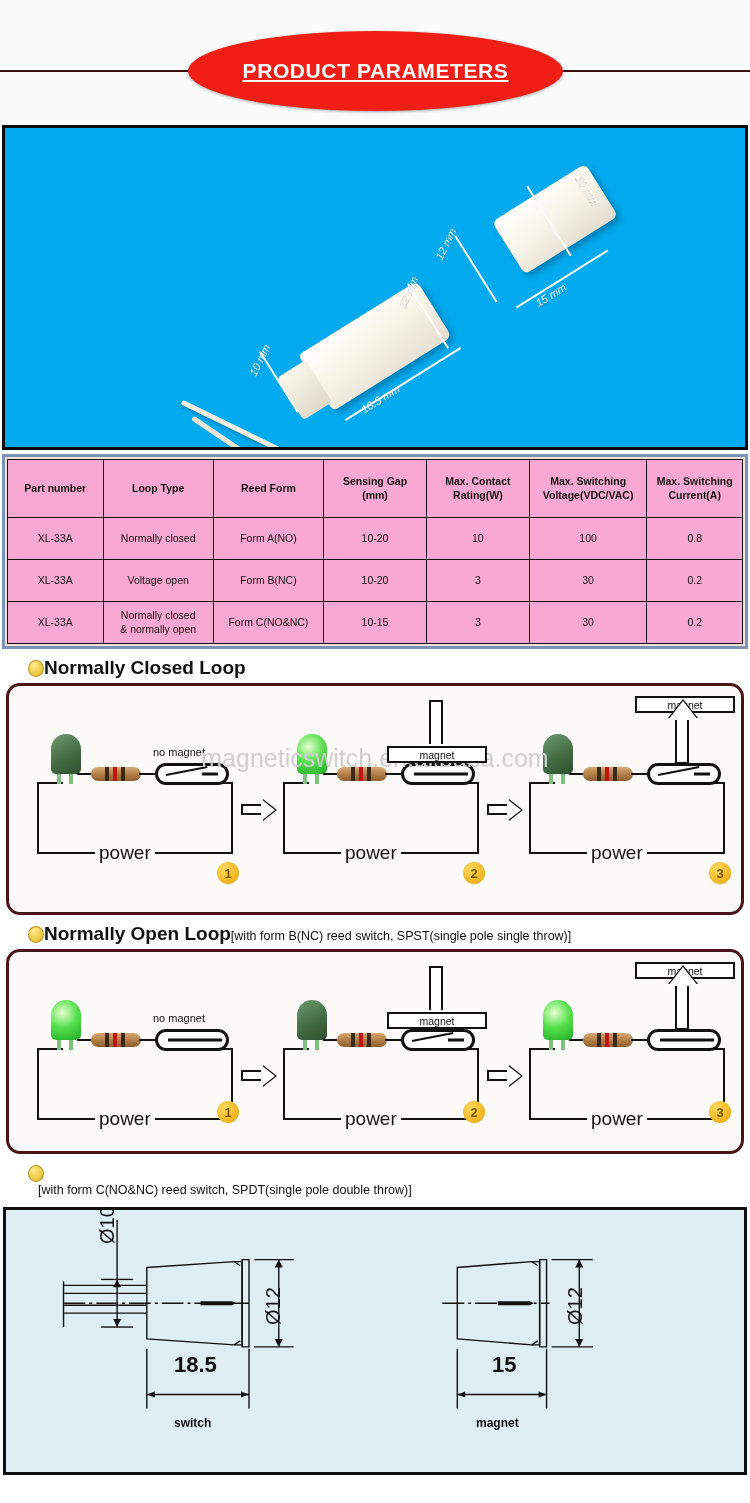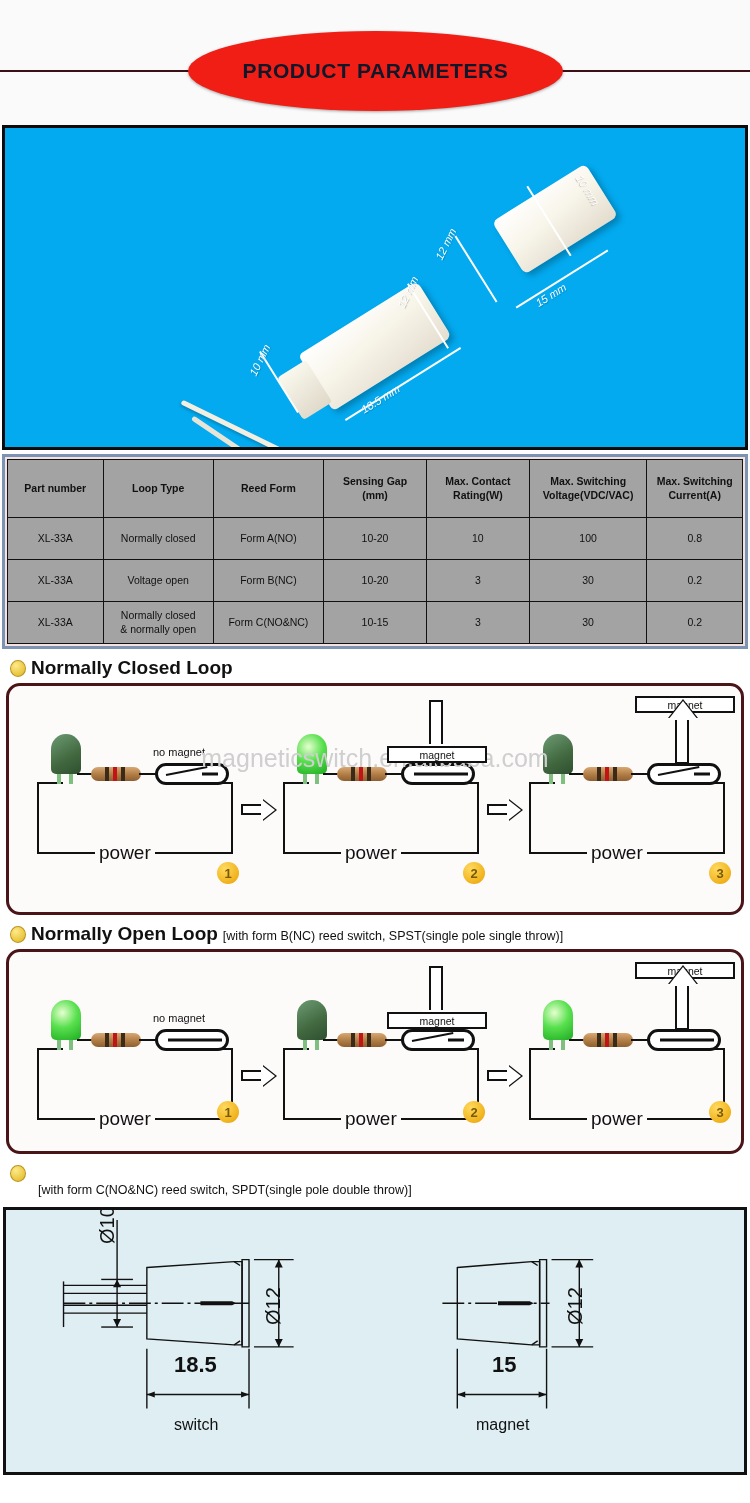--- a/index.html
+++ b/index.html
@@ -27,25 +27,26 @@
   .header-ellipse {
     position:absolute;
     left:188px; top:31px;
     width:375px; height:80px;
     border-radius:50%;
     background:#f01e14;
     display:flex; align-items:center; justify-content:center;
     box-shadow:0 1px 3px rgba(0,0,0,.35);
   }
   .header-ellipse span {
-    color:#0f172a;
+    color:#ffffff;
     font-size:21px;
     font-weight:bold;
     letter-spacing:.6px;
     white-space:nowrap;
+    text-decoration:underline;
   }
 
   
   .photo-wrap {
     position:relative;
     margin:0 2px;
     height:325px;
     border:3px solid #0b0b0b;
     background:#03aaf0;
     overflow:hidden;
@@ -103,39 +104,38 @@
   
   .table-frame {
     margin:4px 2px 0 2px;
     border:3px solid #7d93b4;
     background:#f4e2e0;
     padding:2px;
   }
   table.params {
     width:100%;
     border-collapse:collapse;
-    background:#a3a3a3;
+    background:#f9a8d4;
   }
   table.params th, table.params td {
     border:1px solid #111111;
     text-align:center;
     vertical-align:middle;
     font-size:10.5px;
     color:#111;
     padding:4px 2px;
     line-height:1.25;
   }
   table.params th { font-weight:bold; height:58px; }
   table.params td { height:42px; }
 
   
   .sec-head {
     display:flex; align-items:baseline;
-    padding:8px 0 4px 10px;
-    gap:5px;
+    padding:8px 0 4px 28px;
   }
   .bullet {
     width:16px; height:17px;
     border-radius:50%;
     background:radial-gradient(circle at 35% 30%,#ffe98a,#e8c53c 70%,#c9a426);
     border:1px solid #b9941f;
     flex:0 0 auto;
     position:relative; top:3px;
   }
   .sec-title {
@@ -337,21 +337,21 @@
   .drawing-box {
     margin:6px 3px 0 3px;
     height:268px;
     border:3px solid #111;
     background:#dfeef3;
     position:relative;
   }
   .draw-svg { position:absolute; inset:0; }
   .draw-caption {
     position:absolute;
-    font-size:16px; font-weight:normal; color:#111;
+    font-size:12px; font-weight:bold; color:#111;
   }
 </style>
 </head>
 <body>
 
 <div class="header">
   <div class="header-rule"></div>
   <div class="header-ellipse">
     <span>PRODUCT PARAMETERS</span>
   </div>

